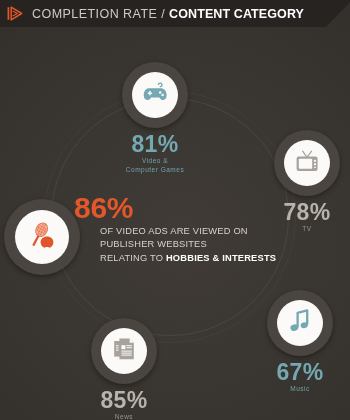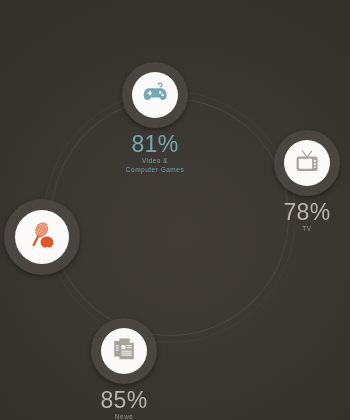--- a/index.html
+++ b/index.html
@@ -84,21 +84,21 @@
   .disc{
     width:46px;height:46px;
     border-radius:50%;
     background:#fbfaf8;
     display:flex;align-items:center;justify-content:center;
   }
   .ring.big .disc{ width:54px;height:54px; }
   .pct{
     margin-top:4px;
     font-size:23px;
-    font-weight:400;
+    font-weight:700;
     letter-spacing:.3px;
     line-height:1.05;
   }
   .pct.teal{color:#74a8b2;}
   .pct.grey{color:#b9b3ac;}
   .cap{
     margin-top:1px;
     font-size:6.5px;
     letter-spacing:.5px;
     line-height:1.35;
@@ -141,20 +141,30 @@
   }
 </style>
 </head>
 <body>
 
 <div id="stage">
 
   <div id="connector-ring-2"></div>
   <div id="connector-ring"></div>
 
+  <div id="banner">
+    <span id="play-icon">
+      <svg width="17" height="15" viewBox="0 0 17 15">
+        <path d="M1.4 1.2 L1.4 13.8" stroke="#e3572a" stroke-width="1.7" fill="none"></path>
+        <path d="M4.2 1.2 L14.6 7.5 L4.2 13.8 Z" stroke="#e3572a" stroke-width="1.5" fill="none" stroke-linejoin="round"></path>
+        <path d="M5.6 5.0 L10.4 7.5 L5.6 10.0" stroke="#e3572a" stroke-width="1.2" fill="none" stroke-linejoin="round"></path>
+      </svg>
+    </span>
+    <span id="banner-text"><span>COMPLETION RATE / </span><span class="bold">CONTENT CATEGORY</span></span>
+  </div>
 
   <div class="node" id="node-games">
     <div class="ring">
       <div class="disc">
         <span>
           <svg width="26" height="22" viewBox="0 0 26 22">
             <path d="M16.4 2.2 c1.3 -1.5 3.2 -1.4 3.6 0.2 c0.3 1.3 -0.7 2.0 -1.6 2.3" stroke="#74a8b2" stroke-width="1.3" fill="none" stroke-linecap="round"></path>
             <path d="M7.3 6.3 h11.4 c3.3 0 5.6 2.6 5.9 6.0 c0.3 3.4 -1.2 5.7 -3.5 5.7
                      c-1.9 0 -2.8 -1.3 -3.8 -2.6 h-8.2 c-1.0 1.3 -1.9 2.6 -3.8 2.6
                      c-2.3 0 -3.8 -2.3 -3.5 -5.7 c0.3 -3.4 2.2 -6.0 5.5 -6.0 z" fill="#74a8b2"></path>
@@ -187,20 +197,37 @@
           </svg>
         </span>
       </div>
     </div>
     <div class="pct grey">78%</div>
     <div class="cap grey">
       <div>TV</div>
     </div>
   </div>
 
+  <div class="node" id="node-music">
+    <div class="ring">
+      <div class="disc">
+        <span>
+          <svg width="22" height="24" viewBox="0 0 22 24">
+            <path d="M8.6 17.4 V3.8 L18.2 1.4 V15.0" stroke="#74a8b2" stroke-width="2.3" fill="none" stroke-linecap="round" stroke-linejoin="round"></path>
+            <ellipse cx="5.4" cy="18.6" rx="4.0" ry="3.2" fill="#74a8b2" transform="rotate(-16 5.4 18.6)"></ellipse>
+            <ellipse cx="15.2" cy="16.2" rx="3.6" ry="2.9" fill="#74a8b2" transform="rotate(-16 15.2 16.2)"></ellipse>
+          </svg>
+        </span>
+      </div>
+    </div>
+    <div class="pct teal">67%</div>
+    <div class="cap teal">
+      <div>Music</div>
+    </div>
+  </div>
 
   <div class="node" id="node-news">
     <div class="ring">
       <div class="disc">
         <span>
           <svg width="24" height="24" viewBox="0 0 24 24">
             <path d="M2.2 4.0 h11.2 v15.6 h-11.2 z" fill="#a8a29c"></path>
             <path d="M7.4 1.6 h10.2 l4.2 4.2 v16.4 h-14.4 z" fill="#a8a29c"></path>
             <path d="M17.6 1.6 v4.2 h4.2 z" fill="#fbfaf8"></path>
             <rect x="9.4" y="8.2" width="4.0" height="4.0" fill="#fbfaf8"></rect>
@@ -236,14 +263,22 @@
             </g>
             <path d="M20.0 16.6 c3.6 0 6.4 2.4 6.4 5.6 c0 2.6 -1.6 4.6 -3.2 5.4
                      c-1.0 .5 -1.6 -.6 -3.2 -.6 c-1.6 0 -2.2 1.1 -3.2 .6
                      c-1.6 -.8 -3.2 -2.8 -3.2 -5.4 c0 -3.2 2.8 -5.6 6.4 -5.6 z" fill="#e0552c"></path>
           </svg>
         </span>
       </div>
     </div>
   </div>
 
+  <div id="statement">
+    <div id="stat-pct">86%</div>
+    <div id="stat-lines">
+      <div>OF VIDEO ADS ARE VIEWED ON</div>
+      <div>PUBLISHER WEBSITES</div>
+      <div><span>RELATING TO </span><span class="hl">HOBBIES &amp; INTERESTS</span></div>
+    </div>
+  </div>
 
 </div>
 
 </body></html>

